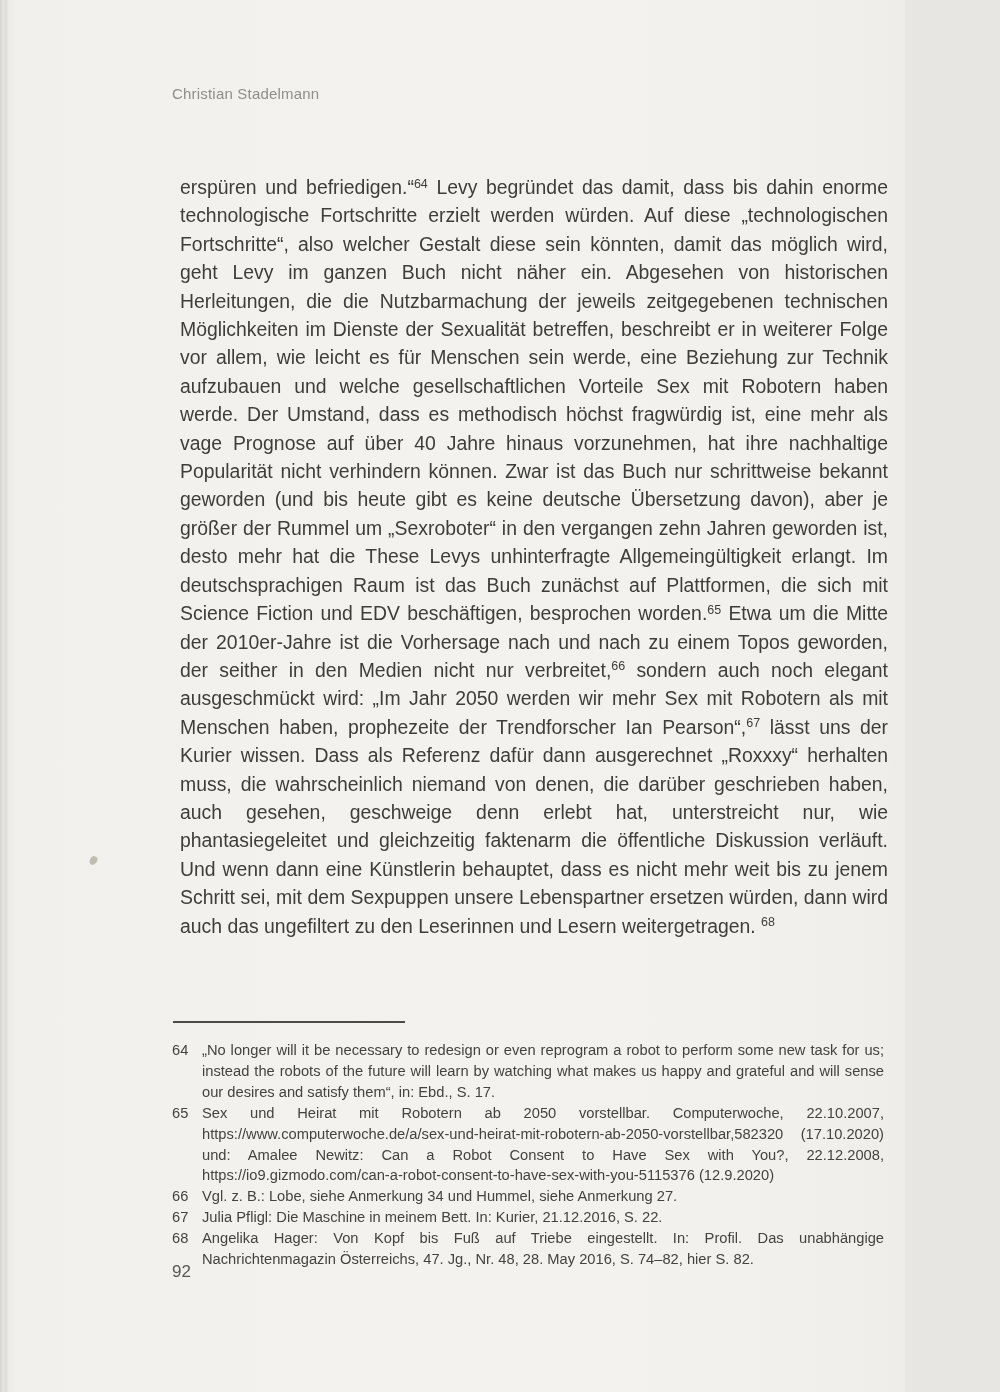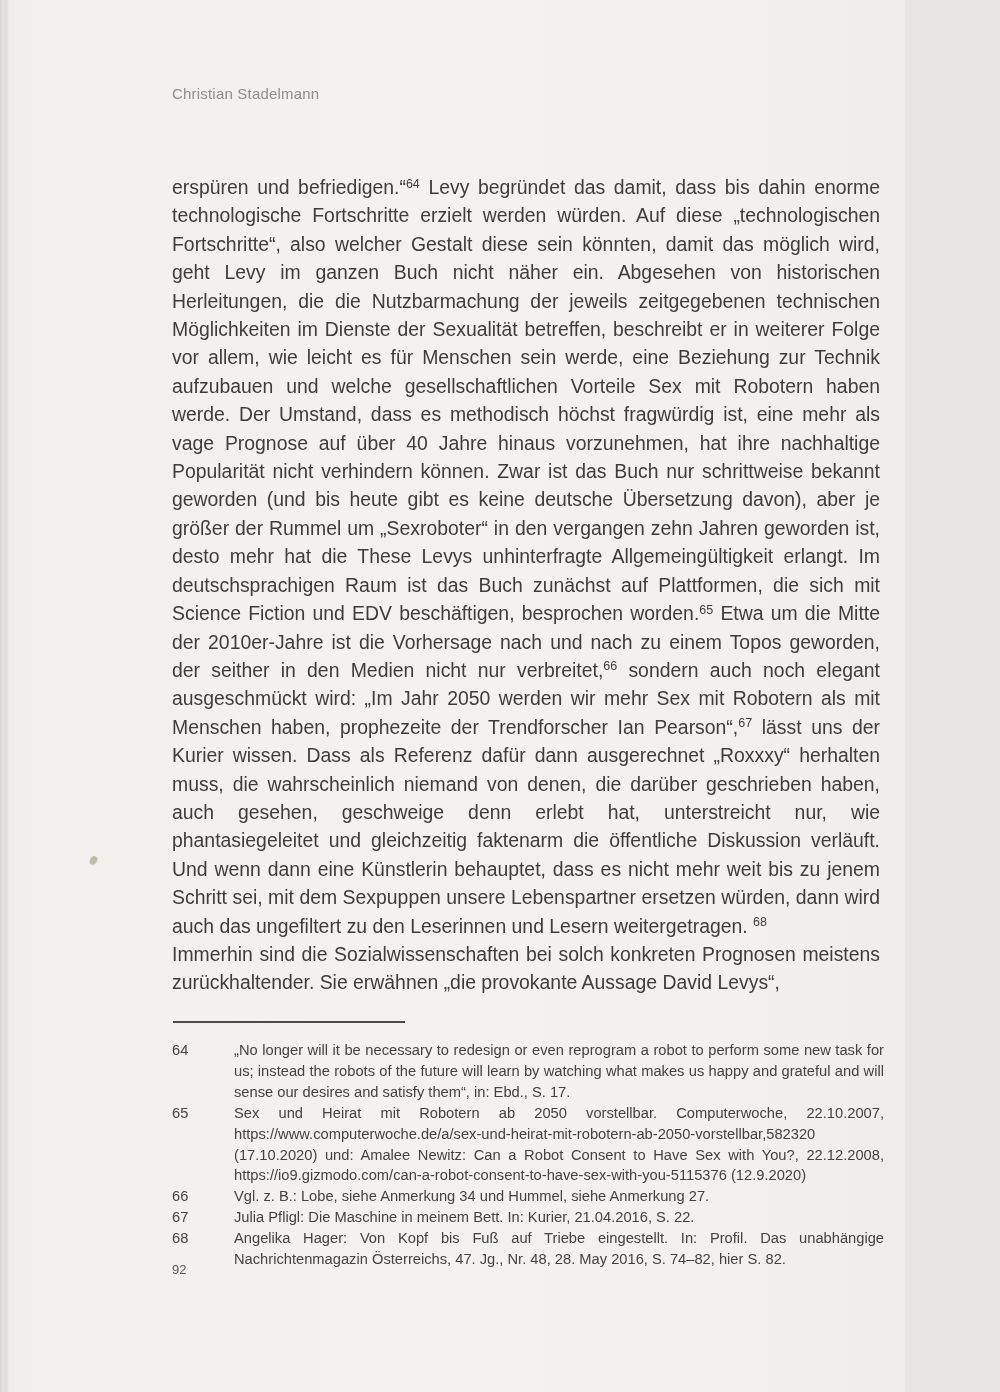--- a/index.html
+++ b/index.html
@@ -58,21 +58,21 @@
   }
   .running-header {
     position: absolute;
     left: 172px; top: 85px;
     font-size: 15px;
     letter-spacing: 0.2px;
     color: #8f8e8a;
   }
   .body-text {
     position: absolute;
-    left: 172px; top: 173px;
+    left: 180px; top: 173px;
     width: 708px;
     font-size: 19.4px;
     line-height: 28.4px;
     color: #3e3d3b;
     text-align: justify;
   }
   .body-text p { margin: 0; }
   .body-text sup {
     font-size: 12.5px;
     line-height: 0;
@@ -93,67 +93,65 @@
     font-size: 14.7px;
     line-height: 20.9px;
     color: #444341;
   }
   .fn-row { display: flex; }
   .fn-num { flex: 0 0 30px; }
   .fn-text {
     flex: 1;
     text-align: justify;
     overflow-wrap: anywhere;
-    margin-left: 32px;
   }
   .page-number {
     position: absolute;
     left: 172px; top: 1262px;
-    font-size: 13px;
+    font-size: 17px;
     color: #585754;
   }
 </style>
 </head>
 <body>
 
 <div class="page">
   <div class="edge-left"></div>
   <div class="edge-right-strip"></div>
   <div class="edge-right-line"></div>
   <div class="smudge-top"></div>
   <div class="smudge-bottom"></div>
   <div class="speck"></div>
 
   <header class="running-header">
     <span>Christian Stadelmann</span>
   </header>
 
   <main class="body-text" id="body-text">
       <p>erspüren und befriedigen.“<sup>64</sup> Levy begründet das damit, dass bis dahin enorme technologische Fortschritte erzielt werden würden. Auf diese „technologischen Fortschritte“, also welcher Gestalt diese sein könnten, damit das möglich wird, geht Levy im ganzen Buch nicht näher ein. Abgesehen von historischen Herleitungen, die die Nutzbarmachung der jeweils zeitgegebenen technischen Möglichkeiten im Dienste der Sexualität betreffen, beschreibt er in weiterer Folge vor allem, wie leicht es für Menschen sein werde, eine Beziehung zur Technik aufzubauen und welche gesellschaftlichen Vorteile Sex mit Robotern haben werde. Der Umstand, dass es methodisch höchst fragwürdig ist, eine mehr als vage Prognose auf über 40 Jahre hinaus vorzunehmen, hat ihre nachhaltige Popularität nicht verhindern können. Zwar ist das Buch nur schrittweise bekannt geworden (und bis heute gibt es keine deutsche Übersetzung davon), aber je größer der Rummel um „Sexroboter“ in den vergangen zehn Jahren geworden ist, desto mehr hat die These Levys unhinterfragte Allgemeingültigkeit erlangt. Im deutschsprachigen Raum ist das Buch zunächst auf Plattformen, die sich mit Science Fiction und EDV beschäftigen, besprochen worden.<sup>65</sup> Etwa um die Mitte der 2010er-Jahre ist die Vorhersage nach und nach zu einem Topos geworden, der seither in den Medien nicht nur verbreitet,<sup>66</sup> sondern auch noch elegant ausgeschmückt wird: „Im Jahr 2050 werden wir mehr Sex mit Robotern als mit Menschen haben, prophezeite der Trendforscher Ian Pearson“,<sup>67</sup> lässt uns der Kurier wissen. Dass als Referenz dafür dann ausgerechnet „Roxxxy“ herhalten muss, die wahrscheinlich niemand von denen, die darüber geschrieben haben, auch gesehen, geschweige denn erlebt hat, unterstreicht nur, wie phantasiegeleitet und gleichzeitig faktenarm die öffentliche Diskussion verläuft. Und wenn dann eine Künstlerin behauptet, dass es nicht mehr weit bis zu jenem Schritt sei, mit dem Sexpuppen unsere Lebenspartner ersetzen würden, dann wird auch das ungefiltert zu den Leserinnen und Lesern weitergetragen. <sup>68</sup></p>
-      <p>Immerhin sind die Sozialwissenschaften bei solch konkreten Prognosen meistens zurückhaltender. Sie erwähnen „die provokante Aussage David Levys“,</p>
     </main>
 
   <div class="footnote-separator"></div>
 
   <section class="footnotes" id="footnotes">
       <div class="fn-row">
         <span class="fn-num">64</span>
         <span class="fn-text">„No longer will it be necessary to redesign or even reprogram a robot to perform some new task for us; instead the robots of the future will learn by watching what makes us happy and grateful and will sense our desires and satisfy them“, in: Ebd., S. 17.</span>
       </div>
       <div class="fn-row">
         <span class="fn-num">65</span>
         <span class="fn-text">Sex und Heirat mit Robotern ab 2050 vorstellbar. Computerwoche, 22.10.2007, https://www.computerwoche.de/a/sex-und-heirat-mit-robotern-ab-2050-vorstellbar,582320 (17.10.2020) und: Amalee Newitz: Can a Robot Consent to Have Sex with You?, 22.12.2008, https://io9.gizmodo.com/can-a-robot-consent-to-have-sex-with-you-5115376 (12.9.2020)</span>
       </div>
       <div class="fn-row">
         <span class="fn-num">66</span>
         <span class="fn-text">Vgl. z. B.: Lobe, siehe Anmerkung 34 und Hummel, siehe Anmerkung 27.</span>
       </div>
       <div class="fn-row">
         <span class="fn-num">67</span>
-        <span class="fn-text">Julia Pfligl: Die Maschine in meinem Bett. In: Kurier, 21.04.2016, S. 22.</span>
+        <span class="fn-text">Julia Pfligl: Die Maschine in meinem Bett. In: Kurier, 21.12.2016, S. 22.</span>
       </div>
       <div class="fn-row">
         <span class="fn-num">68</span>
         <span class="fn-text">Angelika Hager: Von Kopf bis Fuß auf Triebe eingestellt. In: Profil. Das unabhängige Nachrichtenmagazin Österreichs, 47. Jg., Nr. 48, 28. May 2016, S. 74–82, hier S. 82.</span>
       </div>
     </section>
 
   <div class="page-number">92</div>
 </div>
 

